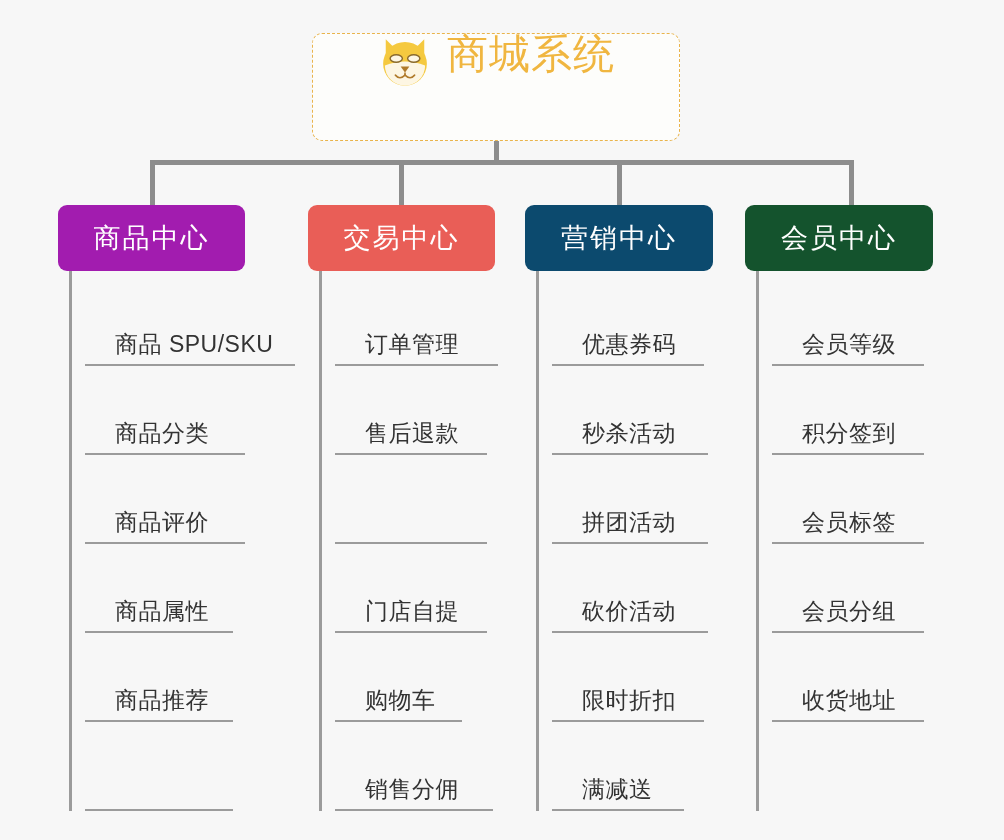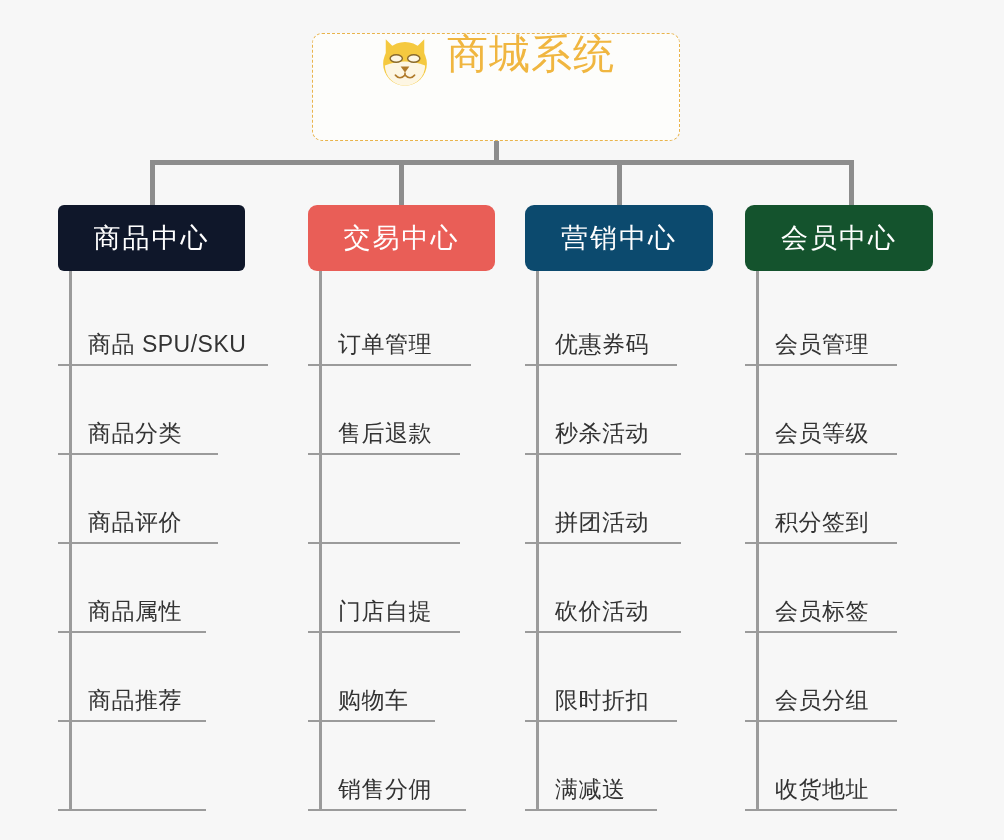--- a/index.html
+++ b/index.html
@@ -86,21 +86,21 @@
   .trunk {
     position: absolute;
     left: 11px;
     top: 0;
     width: 3px;
     background: #9b9b9b;
   }
   .leaf {
     position: relative;
     height: 89px;
-    margin-left: 0;
+    margin-left: 27px;
     display: flex;
     align-items: flex-end;
     box-sizing: border-box;
   }
   .leaf-rule {
     position: absolute;
     left: 0;
     bottom: 0;
     height: 2px;
     background: #9b9b9b;
@@ -139,21 +139,21 @@
   </div>
 
   <div class="conn conn-v-root" style="background: rgb(141, 141, 141);"></div>
   <div class="conn conn-h-bus" style="background: rgb(141, 141, 141);"></div>
   <div class="conn conn-drop" style="left: 150px; background: rgb(141, 141, 141);"></div>
   <div class="conn conn-drop" style="left: 399px; background: rgb(141, 141, 141);"></div>
   <div class="conn conn-drop" style="left: 617px; background: rgb(141, 141, 141);"></div>
   <div class="conn conn-drop" style="left: 849px; background: rgb(141, 141, 141);"></div>
 
   <div class="group" style="left:58px;width:187px;">
-    <div class="group-header" style="background: #0f172a; border-radius: 6px;">
+    <div class="group-header" style="background: #a21caf;">
       <span>商品中心</span>
     </div>
     <div class="leaves">
       <div class="trunk" style="background: rgb(155, 155, 155); height: 540px;"></div>
       <div class="leaf">
         <div class="leaf-rule" style="width: 210px; background: rgb(155, 155, 155);"></div>
         <div class="leaf-label">商品 SPU/SKU</div>
       </div>
       <div class="leaf">
         <div class="leaf-rule" style="width: 160px; background: rgb(155, 155, 155);"></div>
@@ -243,24 +243,20 @@
   </div>
 
   <div class="group" style="left:745px;width:188px;">
     <div class="group-header" style="background: #14532d;">
       <span>会员中心</span>
     </div>
     <div class="leaves">
       <div class="trunk" style="background: rgb(155, 155, 155); height: 540px;"></div>
       <div class="leaf">
         <div class="leaf-rule" style="width: 152px; background: rgb(155, 155, 155);"></div>
-        <div class="leaf-label">会员管理</div>
-      </div>
-      <div class="leaf">
-        <div class="leaf-rule" style="width: 152px; background: rgb(155, 155, 155);"></div>
         <div class="leaf-label">会员等级</div>
       </div>
       <div class="leaf">
         <div class="leaf-rule" style="width: 152px; background: rgb(155, 155, 155);"></div>
         <div class="leaf-label">积分签到</div>
       </div>
       <div class="leaf">
         <div class="leaf-rule" style="width: 152px; background: rgb(155, 155, 155);"></div>
         <div class="leaf-label">会员标签</div>
       </div>

